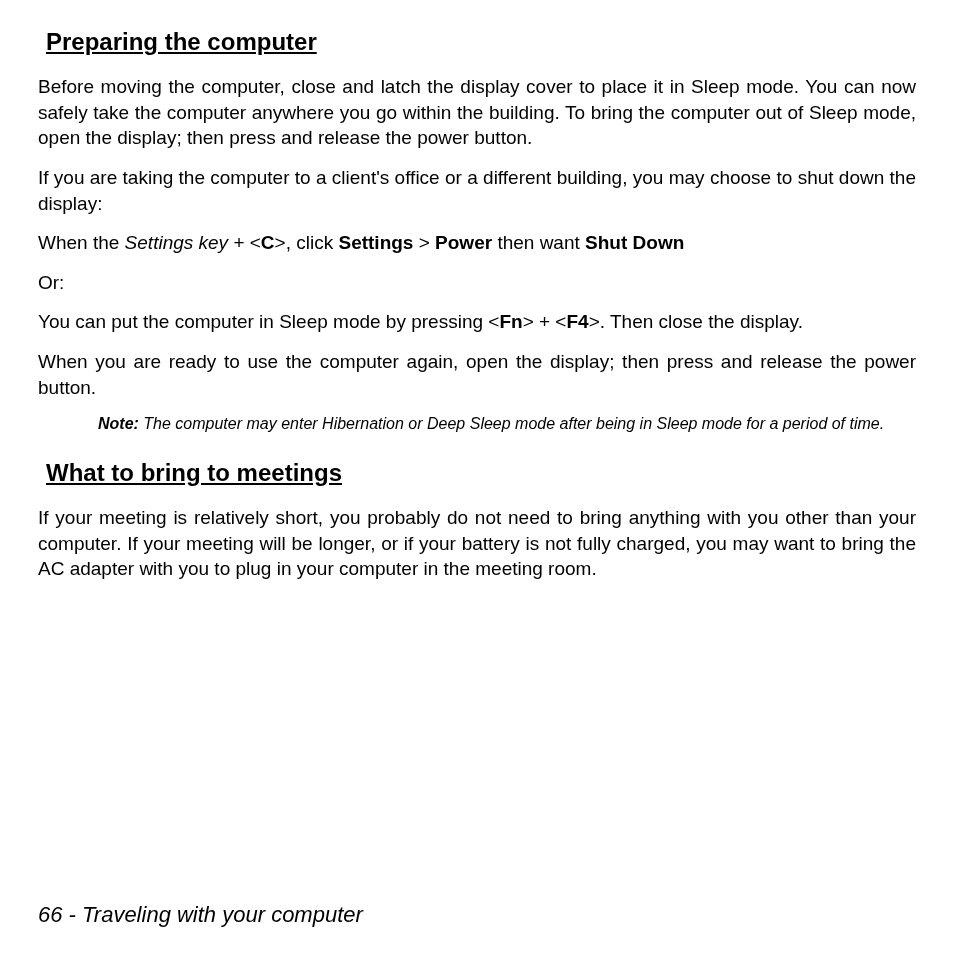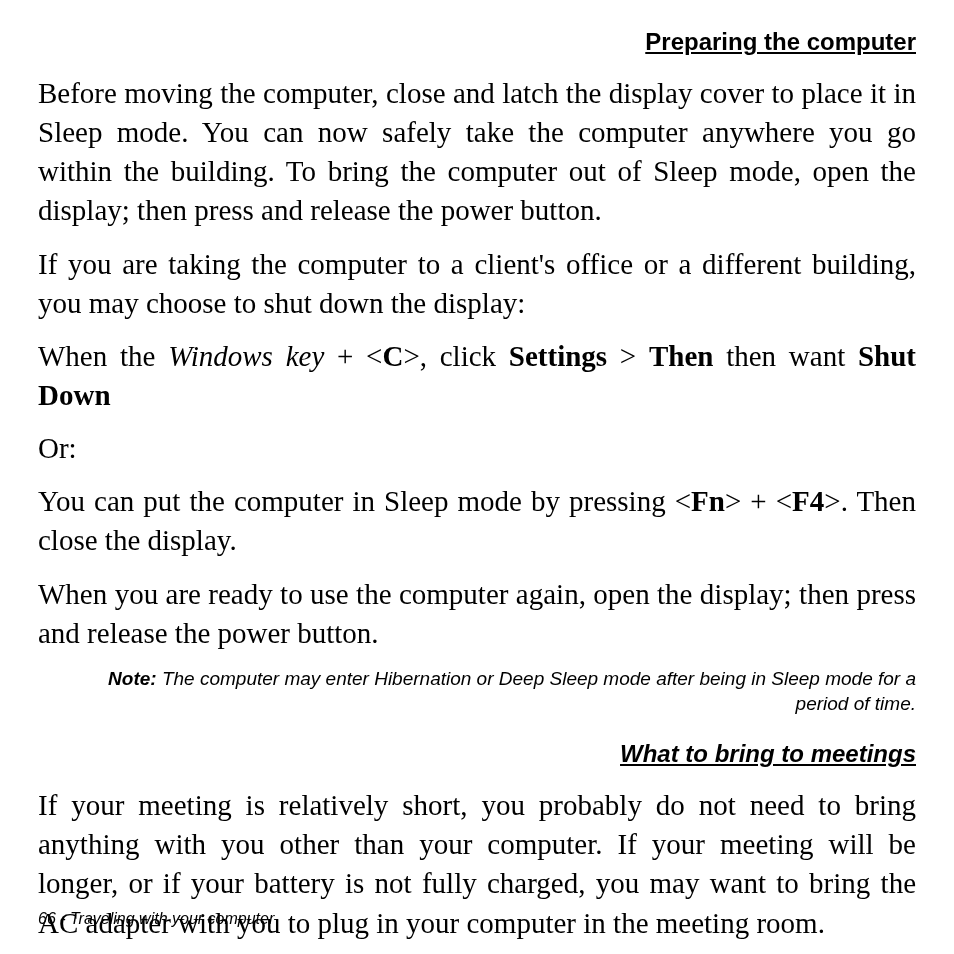--- a/index.html
+++ b/index.html
@@ -1,83 +1,80 @@
 <!DOCTYPE html>
 <html><head>
   <meta charset="utf-8">
   <style>
     * {
       margin: 0;
       padding: 0;
       box-sizing: border-box;
-      text-align: right;
     }
     body {
       font-family: Arial, Helvetica, sans-serif;
       background: #fff;
       color: #000;
       width: 954px;
       height: 954px;
       padding: 28px 38px 20px 38px;
       position: relative;
     }
     .section-heading {
       font-weight: bold;
       text-decoration: underline;
       font-size: 24px;
       margin-bottom: 18px;
       margin-left: 8px;
     }
     .para {
-      font-size: 29px;
+      font-size: 19px;
       line-height: 1.35;
       text-align: justify;
       margin-bottom: 14px;
-      font-family: Liberation Serif, serif;
     }
     .note-para {
-      font-size: 19px;
+      font-size: 16px;
       line-height: 1.3;
       font-style: italic;
       margin-left: 60px;
       margin-bottom: 22px;
       margin-top: 6px;
     }
     .note-label {
       font-weight: bold;
     }
     .bold {
       font-weight: bold;
     }
     .italic {
       font-style: italic;
     }
     .footer {
       position: absolute;
       bottom: 26px;
       left: 38px;
-      font-size: 16px;
+      font-size: 22px;
       font-style: italic;
     }
     .h2-gap {
       margin-top: 24px;
-      font-style: italic;
     }
   </style>
 </head>
 <body>
 
 <h2 class="section-heading">Preparing the computer</h2>
 
 <p class="para">Before moving the computer, close and latch the display cover to place it in Sleep mode. You can now safely take the computer anywhere you go within the building. To bring the computer out of Sleep mode, open the display; then press and release the power button.</p>
 
 <p class="para">If you are taking the computer to a client's office or a different building, you may choose to shut down the display:</p>
 
 <p class="para">
-  <span>When the </span><span class="italic">Windows key</span><span> + &lt;</span><span class="bold">C</span><span>&gt;, click </span><span class="bold">Settings</span><span> &gt; </span><span class="bold">Then</span><span> then want </span><span class="bold">Shut Down</span>
+  <span>When the </span><span class="italic">Settings key</span><span> + &lt;</span><span class="bold">C</span><span>&gt;, click </span><span class="bold">Settings</span><span> &gt; </span><span class="bold">Power</span><span> then want </span><span class="bold">Shut Down</span>
 </p>
 
 <p class="para">Or:</p>
 
 <p class="para">
   <span>You can put the computer in Sleep mode by pressing &lt;</span><span class="bold">Fn</span><span>&gt; + &lt;</span><span class="bold">F4</span><span>&gt;. Then close the display.</span>
 </p>
 
 <p class="para">When you are ready to use the computer again, open the display; then press and release the power button.</p>
 

